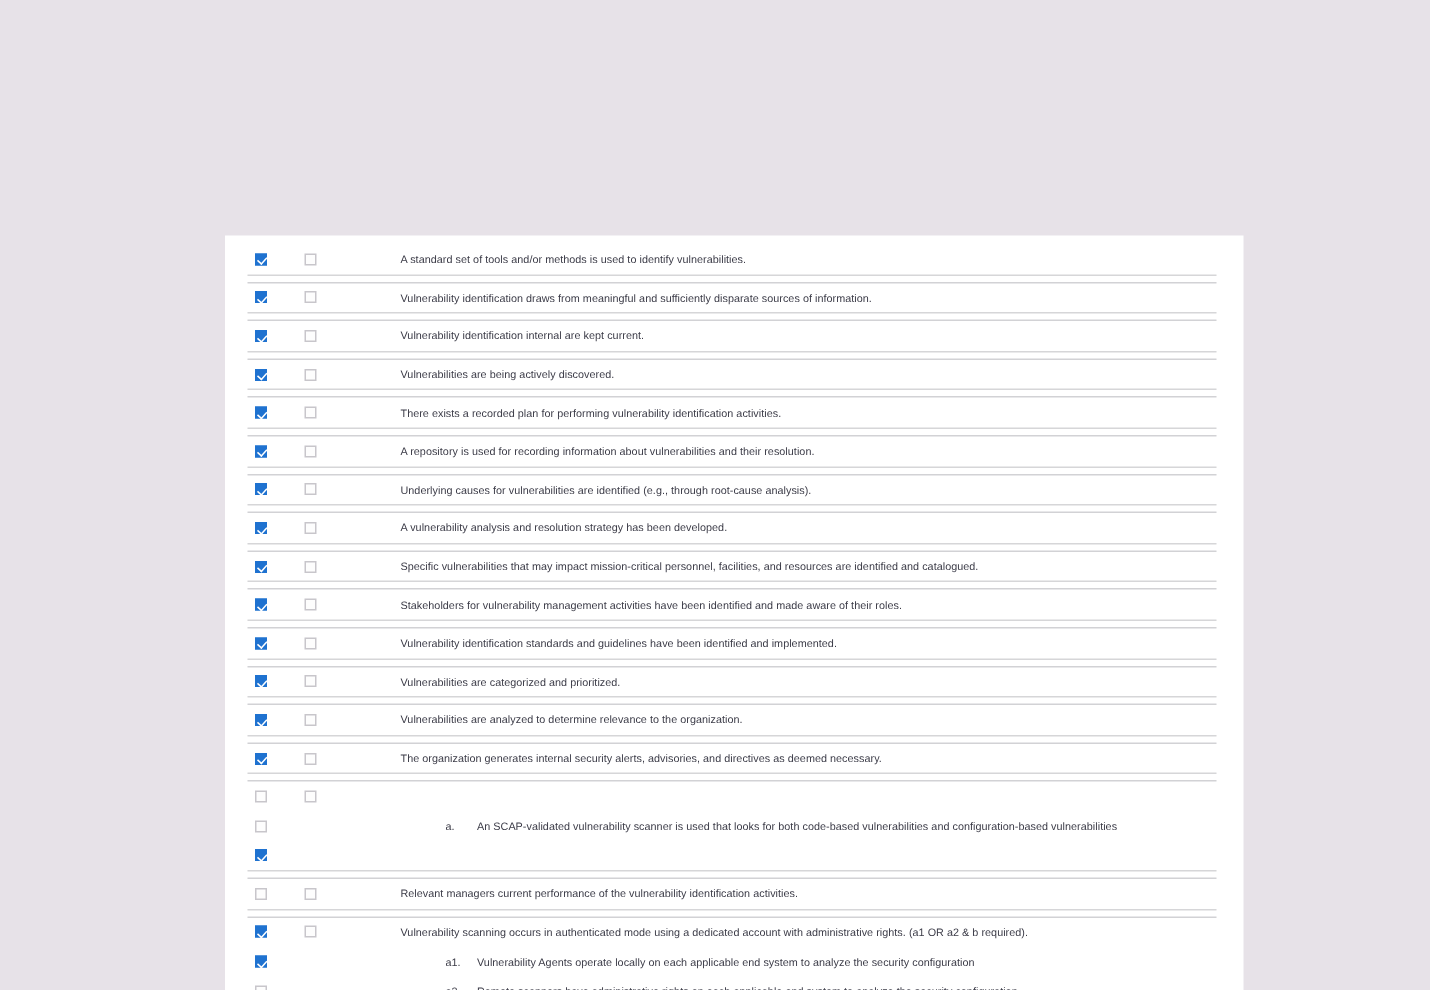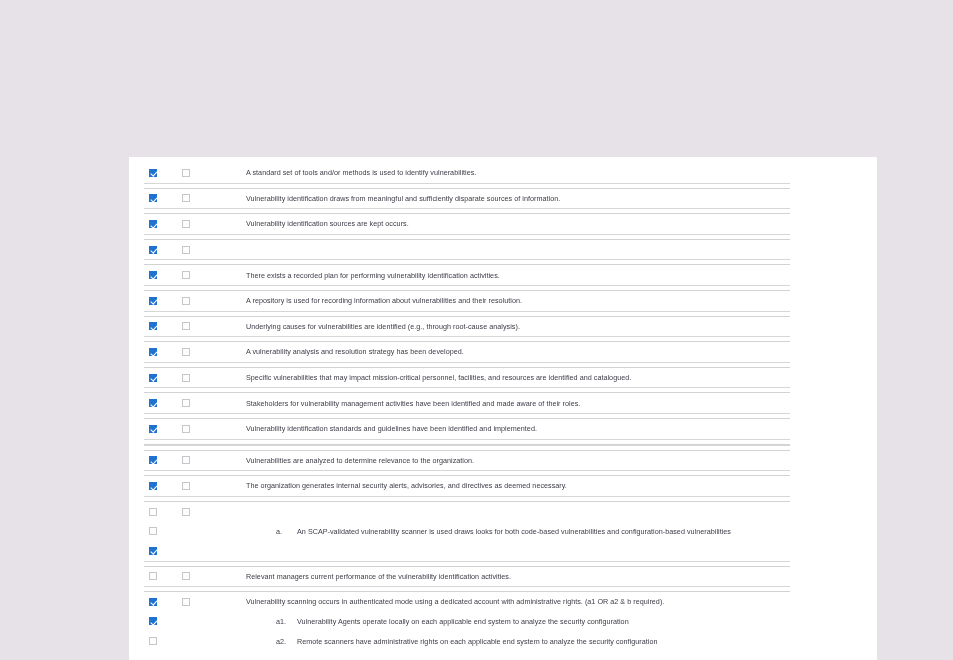--- a/index.html
+++ b/index.html
@@ -14,23 +14,23 @@
     overflow: hidden;
   }
   #viewport {
     position: relative;
     width: 953px;
     height: 660px;
   }
   
   #document-page {
     position: absolute;
-    left: 129px;
+    left: 150px;
     top: 157px;
-    width: 748px;
+    width: 679px;
     height: 503px;
     background: #ffffff;
     box-sizing: border-box;
   }
   #checklist-table {
     position: absolute;
     left: 15px;
     top: 6px;
     width: 646px;
   }
@@ -136,30 +136,31 @@
           <div class="label"><span>Vulnerability identification draws from meaningful and sufficiently disparate sources of information.</span></div>
         </div>
         <div class="rule"></div>
         <div class="row">
           <div class="cb-cell">
             <span class="cb checked"></span>
           </div>
           <div class="cb-cell2">
             <span class="cb unchecked"></span>
           </div>
-          <div class="label"><span>Vulnerability identification sources are kept occurs.</span></div>
-        </div>
-        <div class="rule"></div>
-        <div class="row">
-          <div class="cb-cell">
-            <span class="cb checked"></span>
-          </div>
-          <div class="cb-cell2">
-            <span class="cb unchecked"></span>
-          </div>
+          <div class="label"><span>Vulnerability identification internal are kept current.</span></div>
+        </div>
+        <div class="rule"></div>
+        <div class="row">
+          <div class="cb-cell">
+            <span class="cb checked"></span>
+          </div>
+          <div class="cb-cell2">
+            <span class="cb unchecked"></span>
+          </div>
+          <div class="label"><span>Vulnerabilities are being actively discovered.</span></div>
         </div>
         <div class="rule"></div>
         <div class="row">
           <div class="cb-cell">
             <span class="cb checked"></span>
           </div>
           <div class="cb-cell2">
             <span class="cb unchecked"></span>
           </div>
           <div class="label"><span>There exists a recorded plan for performing vulnerability identification activities.</span></div>
@@ -218,20 +219,29 @@
         <div class="row">
           <div class="cb-cell">
             <span class="cb checked"></span>
           </div>
           <div class="cb-cell2">
             <span class="cb unchecked"></span>
           </div>
           <div class="label"><span>Vulnerability identification standards and guidelines have been identified and implemented.</span></div>
         </div>
         <div class="rule"></div>
+        <div class="row">
+          <div class="cb-cell">
+            <span class="cb checked"></span>
+          </div>
+          <div class="cb-cell2">
+            <span class="cb unchecked"></span>
+          </div>
+          <div class="label"><span>Vulnerabilities are categorized and prioritized.</span></div>
+        </div>
         <div class="rule"></div>
         <div class="row">
           <div class="cb-cell">
             <span class="cb checked"></span>
           </div>
           <div class="cb-cell2">
             <span class="cb unchecked"></span>
           </div>
           <div class="label"><span>Vulnerabilities are analyzed to determine relevance to the organization.</span></div>
         </div>
@@ -252,21 +262,21 @@
           </div>
           <div class="cb-cell2">
             <span class="cb unchecked"></span>
           </div>
         </div>
         <div class="row sub">
           <div class="cb-cell">
             <span class="cb unchecked"></span>
           </div>
           <div class="cb-cell2"></div>
-          <div class="label"><span class="marker">a.</span><span>An SCAP-validated vulnerability scanner is used draws looks for both code-based vulnerabilities and configuration-based vulnerabilities</span></div>
+          <div class="label"><span class="marker">a.</span><span>An SCAP-validated vulnerability scanner is used that looks for both code-based vulnerabilities and configuration-based vulnerabilities</span></div>
         </div>
         <div class="row sub">
           <div class="cb-cell">
             <span class="cb checked"></span>
           </div>
           <div class="cb-cell2"></div>
         </div>
         <div class="rule"></div>
         <div class="row">
           <div class="cb-cell">

